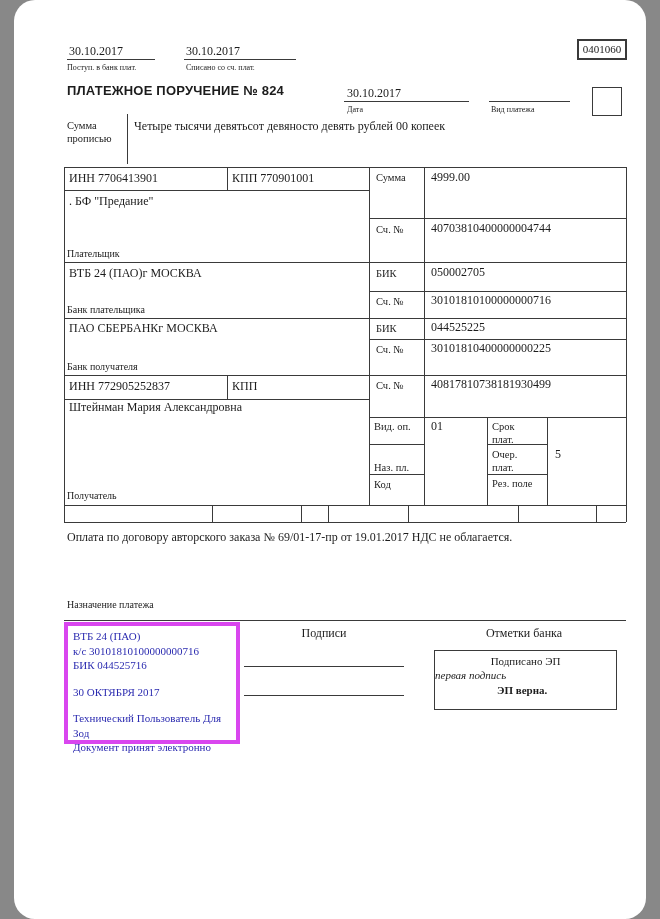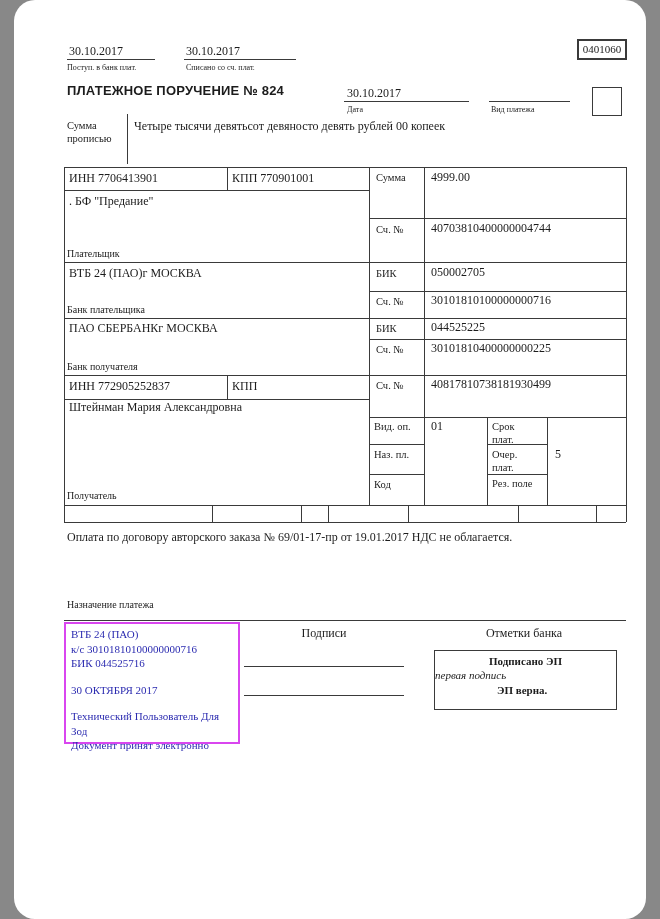--- a/index.html
+++ b/index.html
@@ -25,30 +25,30 @@
     font-weight:bold;font-size:13px;white-space:nowrap;letter-spacing:.2px;
   }
   .codebox{
     position:absolute;left:563px;top:39px;width:46px;height:17px;
     border:2px solid #3a3a3a;font-size:11px;text-align:center;line-height:17px;
   }
   .sqbox{position:absolute;left:578px;top:87px;width:28px;height:27px;border:1.5px solid #3a3a3a;}
   .wrap2{white-space:normal;line-height:1.25;}
   .bluebox{
     position:absolute;left:50px;top:622px;width:176px;height:122px;
-    border:2px solid #d946ef;color:#2b2bb0;font-size:11px;line-height:1.32;
+    border:4px solid #d946ef;color:#2b2bb0;font-size:11px;line-height:1.32;
     padding:3px 5px;box-sizing:border-box;
   }
   .bluebox .sp{height:12px;}
   .bluebox div{white-space:normal;}
   .stampbox{
     position:absolute;left:420px;top:650px;width:183px;height:60px;
     border:1.5px solid #3a3a3a;font-size:11px;line-height:1.3;box-sizing:border-box;
   }
-  .stampbox .st-title{font-weight:bold;text-align:center;margin-top:3px;}
+  .stampbox .st-title{font-weight:normal;text-align:center;margin-top:3px;}
   .stampbox .st-name{margin-left:6px;}
   .stampbox .st-kind{font-style:italic;margin-left:0;}
   .stampbox .st-note{font-weight:bold;margin-left:62px;}
   .sec-head{position:absolute;font-size:12px;text-align:center;white-space:nowrap;}
 </style>
 </head>
 <body>
 
 <div class="page">
 
@@ -136,21 +136,21 @@
   <div class="t" style="left:55px;top:380px;">ИНН 772905252837</div>
   <div class="t" style="left:218px;top:380px;">КПП</div>
   <div class="cell-lab" style="left:362px;top:380px;">Сч. №</div>
   <div class="t" style="left:417px;top:378px;">40817810738181930499</div>
   <div class="t" style="left:55px;top:401px;">Штейнман Мария Александровна</div>
   <div class="lab" style="left:53px;top:490px;">Получатель</div>
 
   <div class="cell-lab" style="left:360px;top:421px;">Вид. оп.</div>
   <div class="t" style="left:417px;top:420px;">01</div>
   <div class="cell-lab wrap2" style="left:478px;top:420px;width:44px;white-space:normal;">Срок плат.</div>
-  <div class="cell-lab" style="left:360px;top:449px;">Наз. пл.</div>
+  <div class="cell-lab" style="left:360px;top:462px;">Наз. пл.</div>
   <div class="cell-lab wrap2" style="left:478px;top:448px;width:44px;white-space:normal;">Очер. плат.</div>
   <div class="t" style="left:541px;top:448px;">5</div>
   <div class="cell-lab" style="left:360px;top:479px;">Код</div>
   <div class="cell-lab" style="left:478px;top:478px;">Рез. поле</div>
 
   <div class="t" style="left:53px;top:531px;">Оплата по договору авторского заказа № 69/01-17-пр от 19.01.2017 НДС не облагается.</div>
   <div class="lab" style="left:53px;top:599px;">Назначение платежа</div>
 
   <div class="hl" style="left:50px;top:620px;width:562px;"></div>
 

